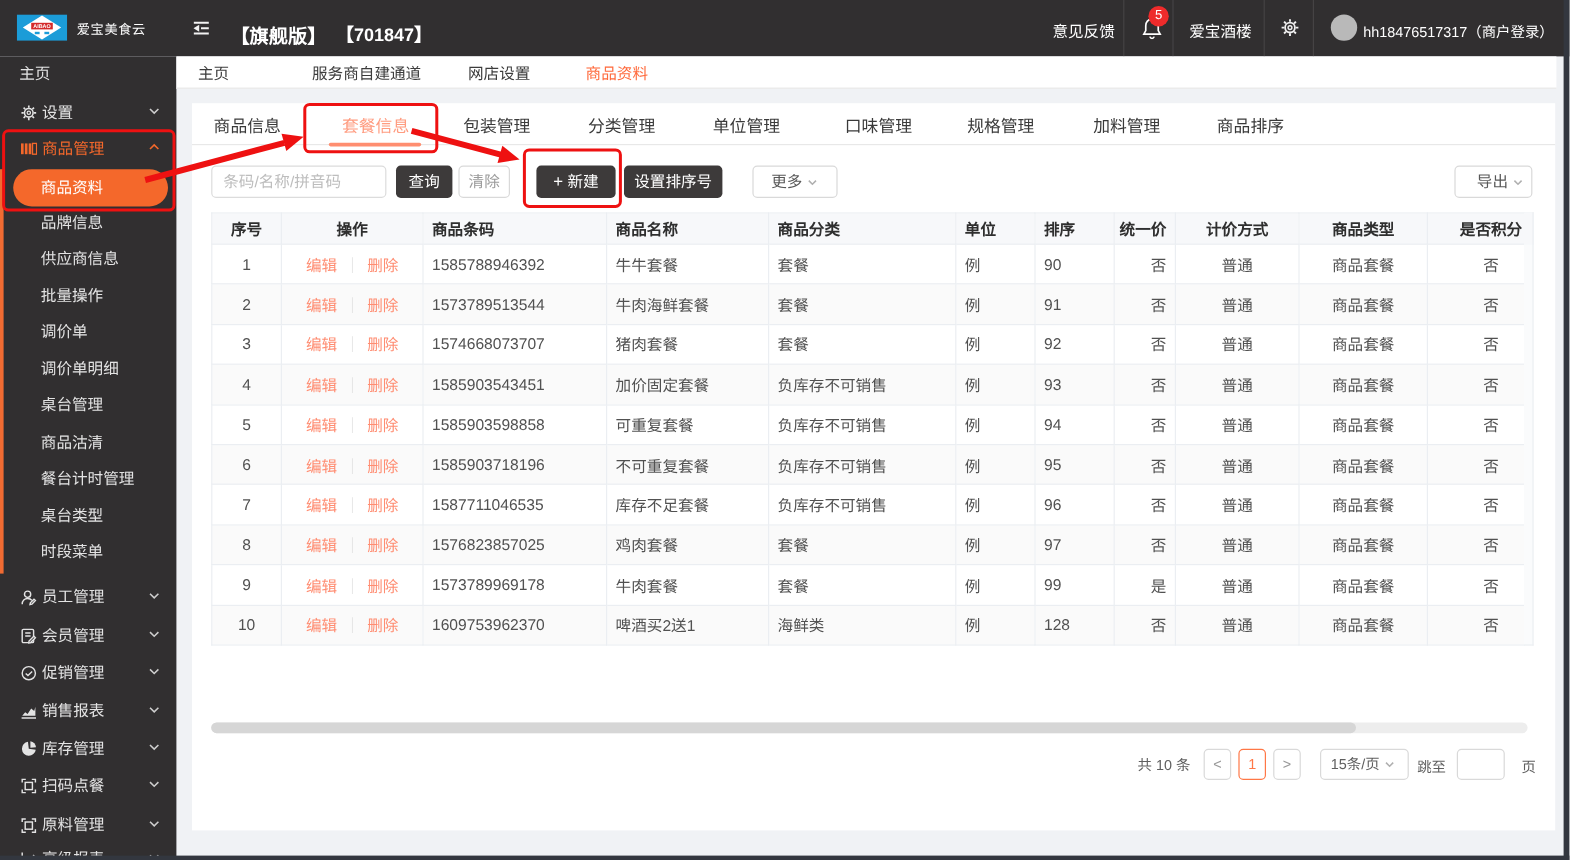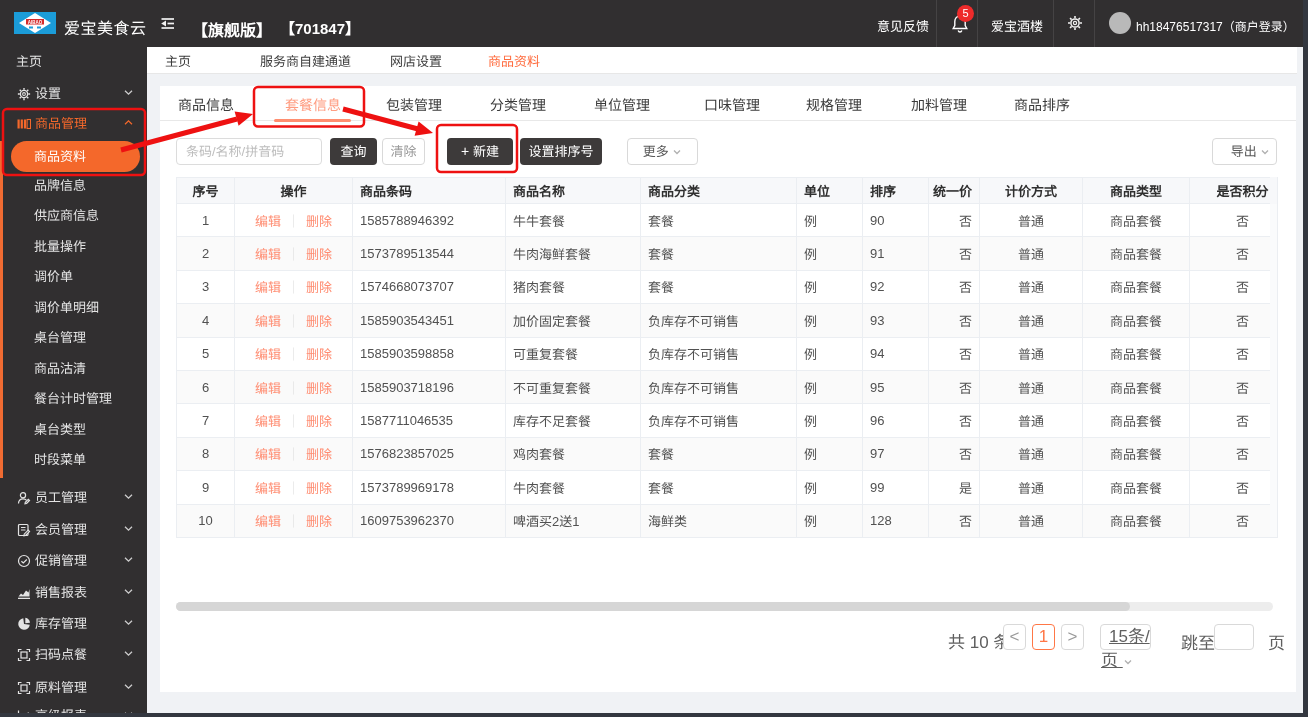--- a/index.html
+++ b/index.html
@@ -48,42 +48,42 @@
   #tbl tr.z td { background:#fafafa; }
   .cl { text-align:left; padding-left:7px !important; }
   .cr { text-align:right; padding-right:7px !important; }
   .cc { text-align:center; }
   .lnk { color:#ff8d72; }
   .lsep { color:#dcdcdc; padding:0 6px; }
 
   
   #hscroll { position:absolute; left:16px; top:516px; width:1097px; height:9px; background:#ededed; border-radius:5px; }
   #hthumb { position:absolute; left:0; top:0; width:954px; height:9px; background:#d6d6d6; border-radius:5px; }
-  #pgrow { position:absolute; left:0; top:538px; width:1136px; height:26px; font-size:17px; color:#5f5f5f; }
+  #pgrow { position:absolute; left:0; top:538px; width:1136px; height:26px; font-size:12px; color:#5f5f5f; }
   .pgbtn { position:absolute; top:0; width:23px; height:26px; border:1px solid #d9d9d9; border-radius:4px; text-align:center; line-height:24px; color:#999; background:#fff; }
   .pgbtn.act { border-color:#ff7746; color:#ff7746; }
 
   svg { display:block; }
   #anno { left:0; top:0; width:1308px; height:717px; pointer-events:none; }
 </style>
 </head>
 <body>
 
 <div class="abs" id="hdr">
   <div class="abs" id="logo">
       <svg width="42" height="22" viewBox="0 0 42 22">
     <rect width="42" height="22" fill="#1b9cd8"></rect>
     <polygon points="21,1 37,11 21,21 5,11" fill="#fff"></polygon>
     <rect x="12" y="7" width="18" height="5.5" fill="#d42a2a"></rect>
     <text x="21" y="11.7" font-size="4.5" fill="#fff" text-anchor="middle" font-weight="bold">AIBAO</text>
     <rect x="15" y="14.5" width="4" height="2" fill="#1b9cd8"></rect>
     <rect x="23" y="14.5" width="4" height="2" fill="#1b9cd8"></rect>
   </svg>
     </div>
-  <div class="abs" style="left:64px;top:15px;font-size:16px;letter-spacing:0.5px;">爱宝美食云</div>
+  <div class="abs" style="left:64px;top:15px;font-size:11px;letter-spacing:0.5px;">爱宝美食云</div>
   <div class="abs" id="collapseic" style="left:161px;top:17px;width:14px;height:13px;">
       <svg width="14" height="13" viewBox="0 0 14 13">
     <g stroke="#f2f2f2" stroke-width="1.7" fill="none">
           <path d="M0.5 2 H13"></path>
           <path d="M6.5 6.5 H13"></path>
           <path d="M0.5 11 H13"></path>
         </g>
     <polygon points="0.2,6.5 5,3.6 5,9.4" fill="#f2f2f2"></polygon>
   </svg>
     </div>
@@ -498,21 +498,21 @@
   <div class="abs" style="left:1110px;top:91px;width:8px;height:27px;background:#f7f8fa;border-right:1px solid #ebeef2;"></div>
   <div id="hscroll">
       <div id="hthumb"></div>
     </div>
 
   <div id="pgrow">
     <span class="abs" style="left:788px;top:4px;">共 10 条</span>
     <span class="pgbtn" style="left:843px;">&lt;</span>
     <span class="pgbtn act" style="left:872px;">1</span>
     <span class="pgbtn" style="left:901px;">&gt;</span>
-    <span class="abs" style="left:940px;top:0;width:51px;height:26px;border:1px solid #d9d9d9;border-radius:4px;line-height:24px;text-decoration:underline;"><span style="margin-left:8px;">15条/页</span> <svg width="10" height="10" viewBox="0 0 10 10" style="display:inline-block;vertical-align:-1px;" fill="none" stroke="#b0b0b0" stroke-width="1.3">
+    <span class="abs" style="left:940px;top:0;width:74px;height:26px;border:1px solid #d9d9d9;border-radius:4px;line-height:24px;"><span style="margin-left:8px;">15条/页</span> <svg width="10" height="10" viewBox="0 0 10 10" style="display:inline-block;vertical-align:-1px;" fill="none" stroke="#b0b0b0" stroke-width="1.3">
           <path d="M2 3.5 L5 6.5 L8 3.5"></path>
         </svg></span>
     <span class="abs" style="left:1021px;top:5px;">跳至</span>
     <span class="abs" style="left:1054px;top:0;width:40px;height:26px;border:1px solid #d9d9d9;border-radius:4px;"></span>
     <span class="abs" style="left:1108px;top:5px;">页</span>
   </div>
 </div>
 
 <div class="abs" id="rightborder"></div>
 <div class="abs" id="bottomborder"></div>

